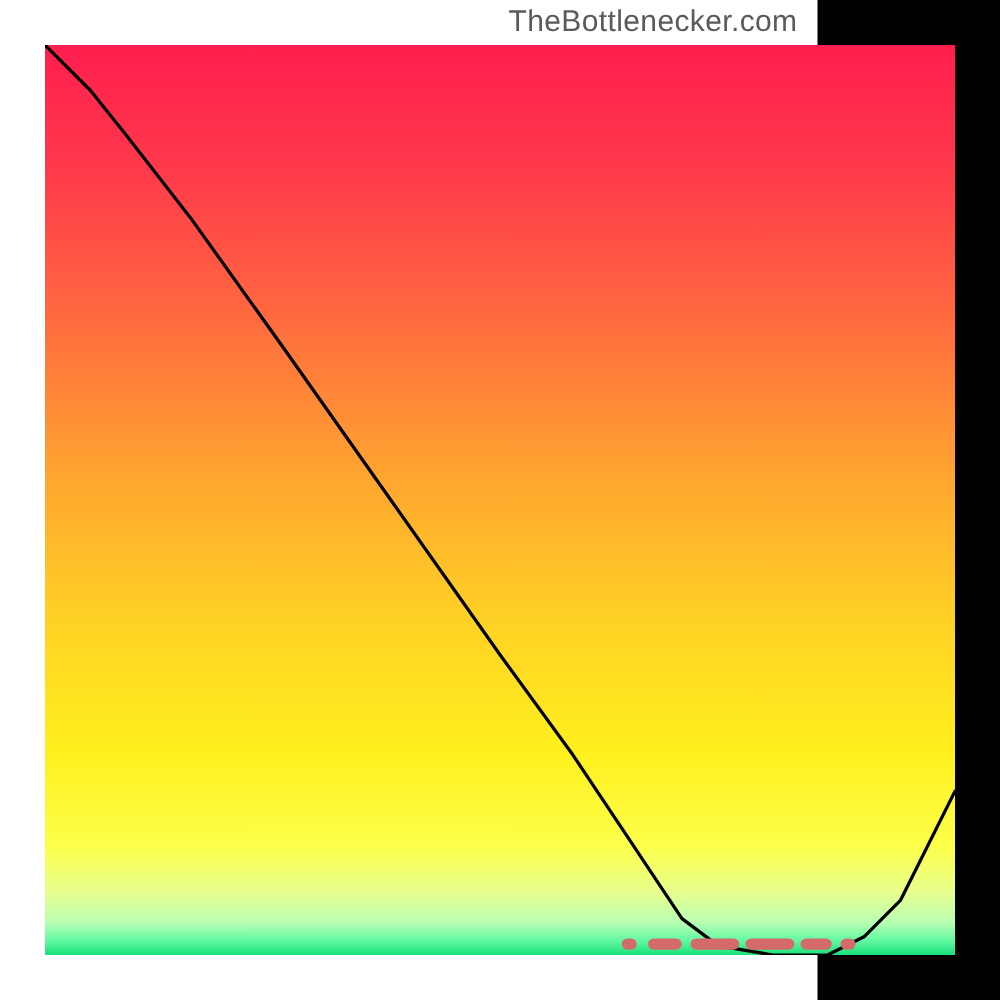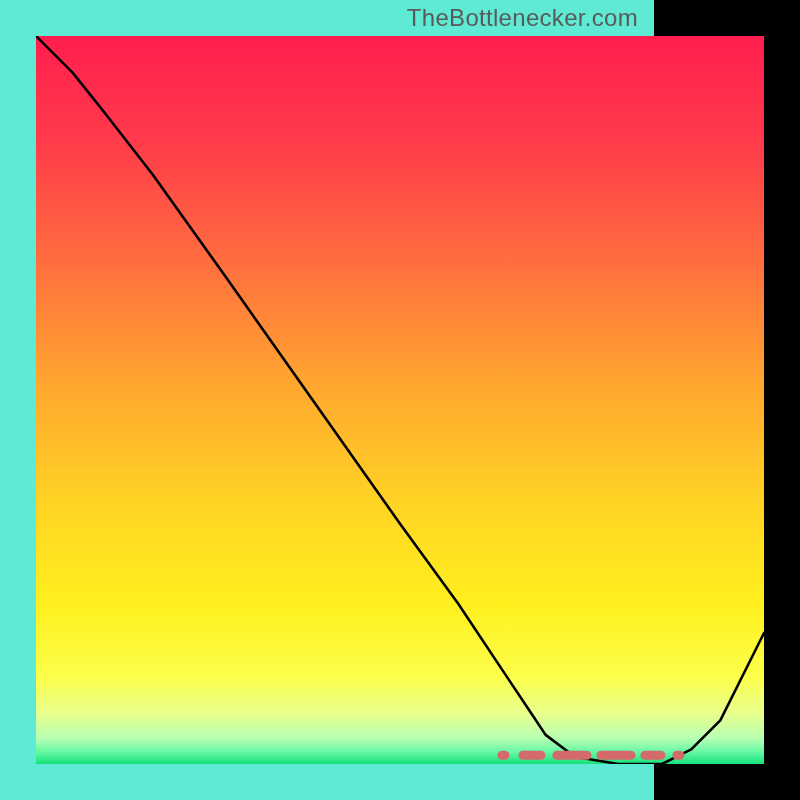--- a/index.html
+++ b/index.html
@@ -6,21 +6,21 @@
     margin: 0;
     padding: 0;
     background: #000;
     width: 800px;
     height: 800px;
     overflow: hidden;
   }
   .outer {
     width: 654px;
     height: 800px;
-    background: #5eead4;
+    background: #ffffff;
     position: relative;
   }
   .watermark {
     position: absolute;
     top: 4px;
     right: 16px;
     color: #5a5a5a;
     font-family: Arial, Helvetica, sans-serif;
     font-size: 24px;
     letter-spacing: 0.3px;

